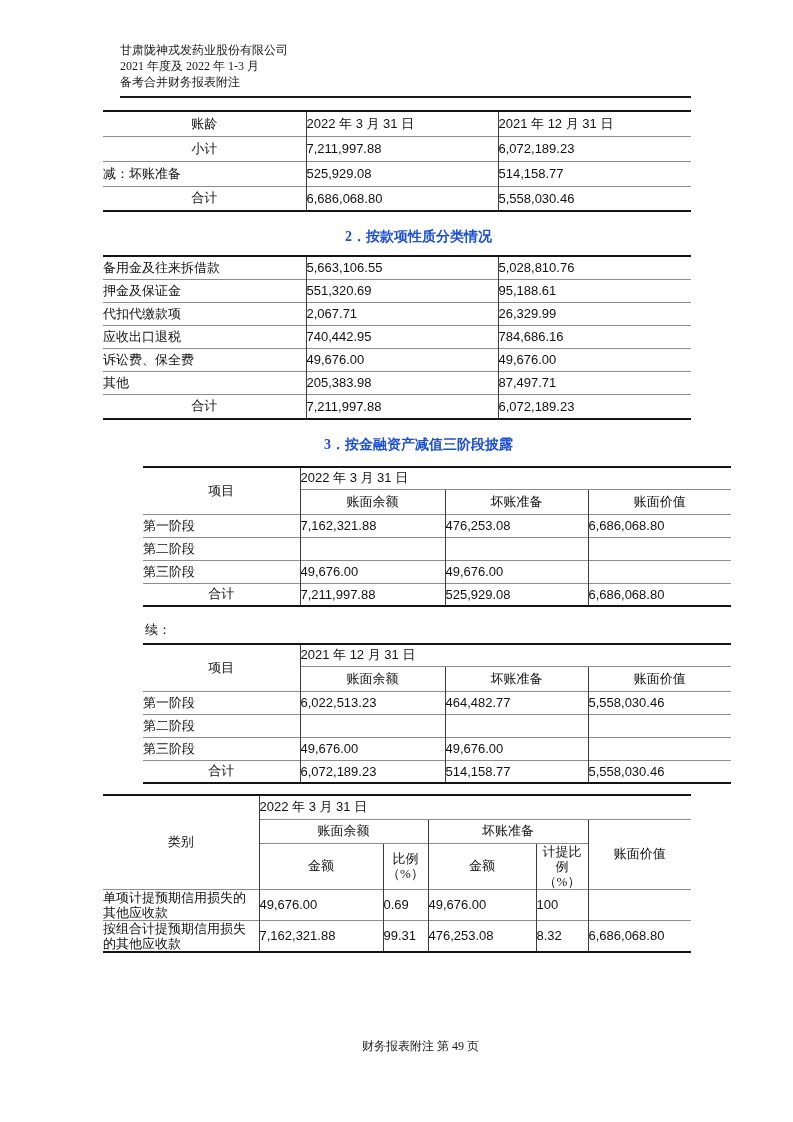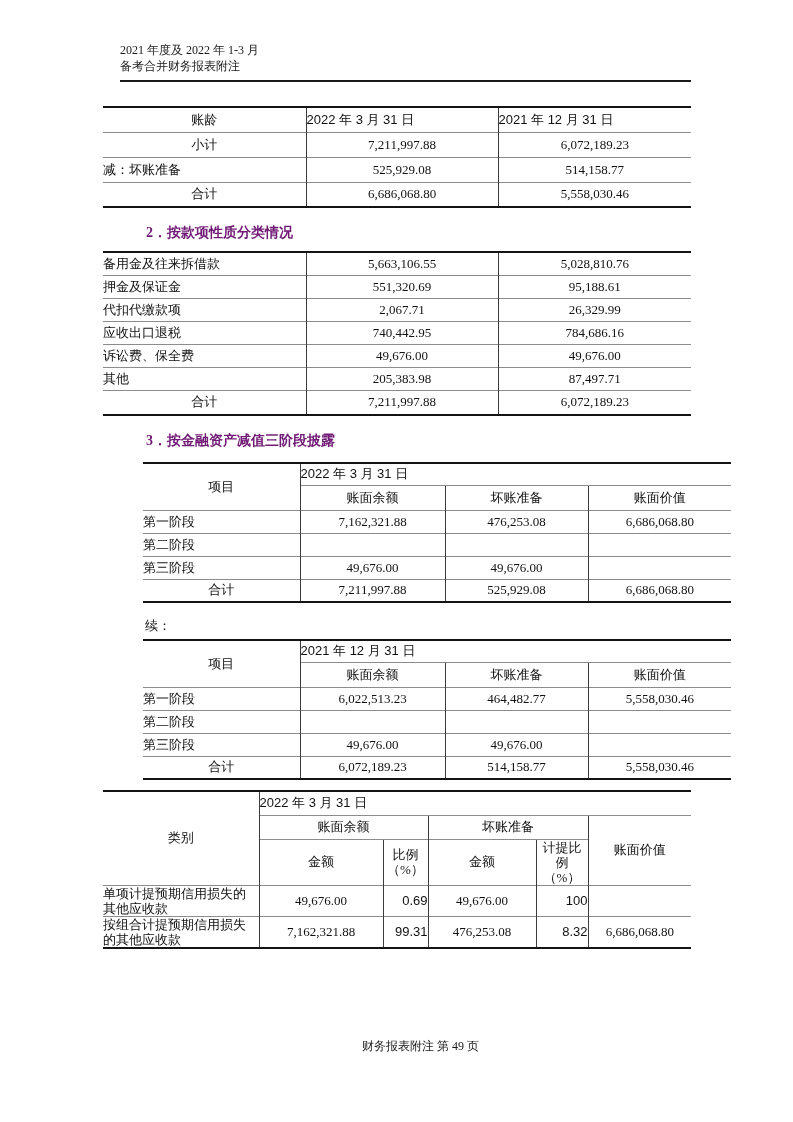--- a/index.html
+++ b/index.html
@@ -8,57 +8,58 @@
     font-family:"Liberation Serif","DejaVu Serif",serif; color:#111;
     overflow:hidden;
   }
   .content { margin:0 102px 0 103px; width:588px; }
 
   
   .doc-header { padding-top:42px; margin-left:17px; font-size:12px; line-height:16px; color:#1a1a1a; }
   .header-rule { margin-left:17px; margin-top:6px; height:2px; background:#1a1a1a; }
 
   
-  .sec-heading { margin:0; margin-top:15px; padding-left:43px; font-size:14px; font-weight:bold; line-height:20px; color:#701a75; }
+  .sec-heading { margin:0; margin-top:15px; padding-left:43px; font-size:14px; font-weight:bold; line-height:20px; color:#1d4ed8;text-align:center; }
   .para { margin:0; margin-top:9px; padding-left:27px; font-size:15px; line-height:21px; color:#111; }
   .cont-label { margin:0; margin-top:14px; padding-left:42px; font-size:13px; line-height:18px; color:#111; }
 
   
   table.fin { border-collapse:collapse; table-layout:fixed; width:588px;
     border-top:2px solid #141414; border-bottom:2px solid #141414; }
   table.fin td { border-left:1px solid #3c3c3c; border-top:1px solid #8c8c8c;
     padding:0; vertical-align:middle; font-size:13px; color:#111; overflow:hidden; }
   table.fin tr.r1 > td { border-top:none; }
   table.fin td.first { border-left:none; }
 
   td.hd  { text-align:center; }
   td.date{ font-family:"Liberation Sans","DejaVu Sans",sans-serif; font-size:12.5px; }
   td.ctr { text-align:center; }
   td.lbl { text-align:left; padding-left:10px; }
-  td.num { text-align:center; padding-right:8px; font-family:Liberation Serif, serif; font-size:12.5px; }
-  td.pct { text-align:right; font-family:"Liberation Sans","DejaVu Sans",sans-serif; font-size:12.5px; }
+  td.num { text-align:left; padding-right:8px; font-family:Liberation Sans, sans-serif; font-size:12.5px; }
+  td.pct { text-align:left; font-family:"Liberation Sans","DejaVu Sans",sans-serif; font-size:12.5px; }
   td.wrap { line-height:15px; padding-top:3px; padding-bottom:3px; padding-left:6px; padding-right:4px; }
   .hline { display:block; line-height:15px; text-align:center; }
 
-  .t1 { margin-top:24px; }  .t1 tr { height:25px; }
+  .t1 { margin-top:12px; }  .t1 tr { height:25px; }
   .t2 { margin-top:8px; }  .t2 tr { height:23px; } .t2 tr.hrow { height:27px; } .t2 tr.trow { height:25px; }
   .t3 { margin-top:11px;margin-left:40px; } .t3 tr { height:23px; } .t3 tr.hr1 { height:22px; } .t3 tr.hr2 { height:25px; }
   .t5 { margin-top:10px; } .t5 tr.hr1 { height:24px; } .t5 tr.hr2 { height:24px; } .t5 tr.hr3 { height:34px; }
   .t5 tr.dr { height:31px; }
 
   .doc-footer { position:absolute; left:0; top:1038px; width:793px; text-align:center;
     font-size:12px; color:#1a1a1a;padding-left:24px; }
 </style>
 </head>
 <body>
 
 <div class="page">
   <div class="content">
 
     <div class="doc-header">
+      <div>甘肃陇神戎发药业股份有限公司</div>
       <div>2021 年度及 2022 年 1-3 月</div>
       <div>备考合并财务报表附注</div>
     </div>
     <div class="header-rule"></div>
 
     <table class="fin t1">
       <colgroup>
           <col style="width:203px">
           <col style="width:192px">
           <col style="width:193px">

